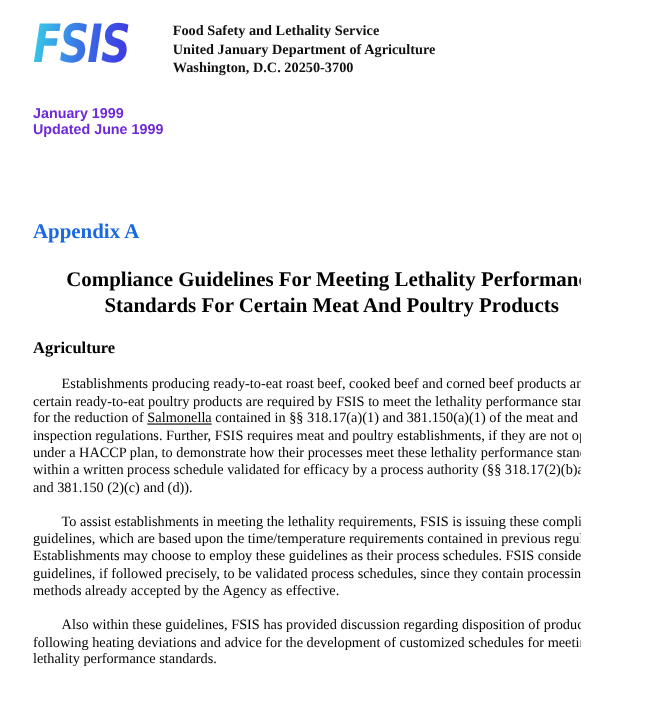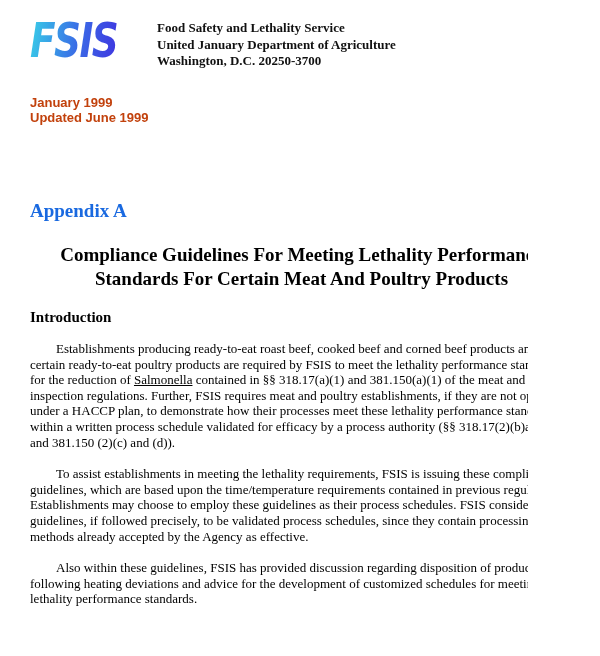--- a/index.html
+++ b/index.html
@@ -48,21 +48,21 @@
     color: #111111;
   }
   .dates {
     position: absolute;
     left: 30px;
     top: 95px;
     font-family: "Liberation Sans", sans-serif;
     font-weight: bold;
     font-size: 13px;
     line-height: 15px;
-    color: #c2410c;
+    color: #6d28d9;
   }
 
   
   .content {
     position: absolute;
     left: 30px;
     top: 200px;
     width: 543px;
     font-family: "Liberation Serif", serif;
   }
@@ -118,21 +118,21 @@
 
   <div class="content">
 
     <div class="appendix">Appendix A</div>
 
     <div class="main-title">
       <div>Compliance Guidelines For Meeting Lethality Performance</div>
       <div>Standards For Certain Meat And Poultry Products</div>
     </div>
 
-    <div class="section">Introduction</div>
+    <div class="section">Agriculture</div>
 
     <p class="body-p"><span>Establishments producing ready-to-eat roast beef, cooked beef and corned beef products and certain ready-to-eat poultry products are required by FSIS to meet the lethality performance standards for the reduction of </span><span class="u">Salmonella</span><span> contained in §§ 318.17(a)(1) and 381.150(a)(1) of the meat and poultry inspection regulations. Further, FSIS requires meat and poultry establishments, if they are not operating under a HACCP plan, to demonstrate how their processes meet these lethality performance standards within a written process schedule validated for efficacy by a process authority (§§ 318.17(2)(b)and (c) and 381.150 (2)(c) and (d)).</span></p>
 
     <p class="body-p">To assist establishments in meeting the lethality requirements, FSIS is issuing these compliance guidelines, which are based upon the time/temperature requirements contained in previous regulations. Establishments may choose to employ these guidelines as their process schedules. FSIS considers these guidelines, if followed precisely, to be validated process schedules, since they contain processing methods already accepted by the Agency as effective.</p>
 
     <p class="body-p">Also within these guidelines, FSIS has provided discussion regarding disposition of product following heating deviations and advice for the development of customized schedules for meeting the lethality performance standards.</p>
 
   </div>
 </div>
 

